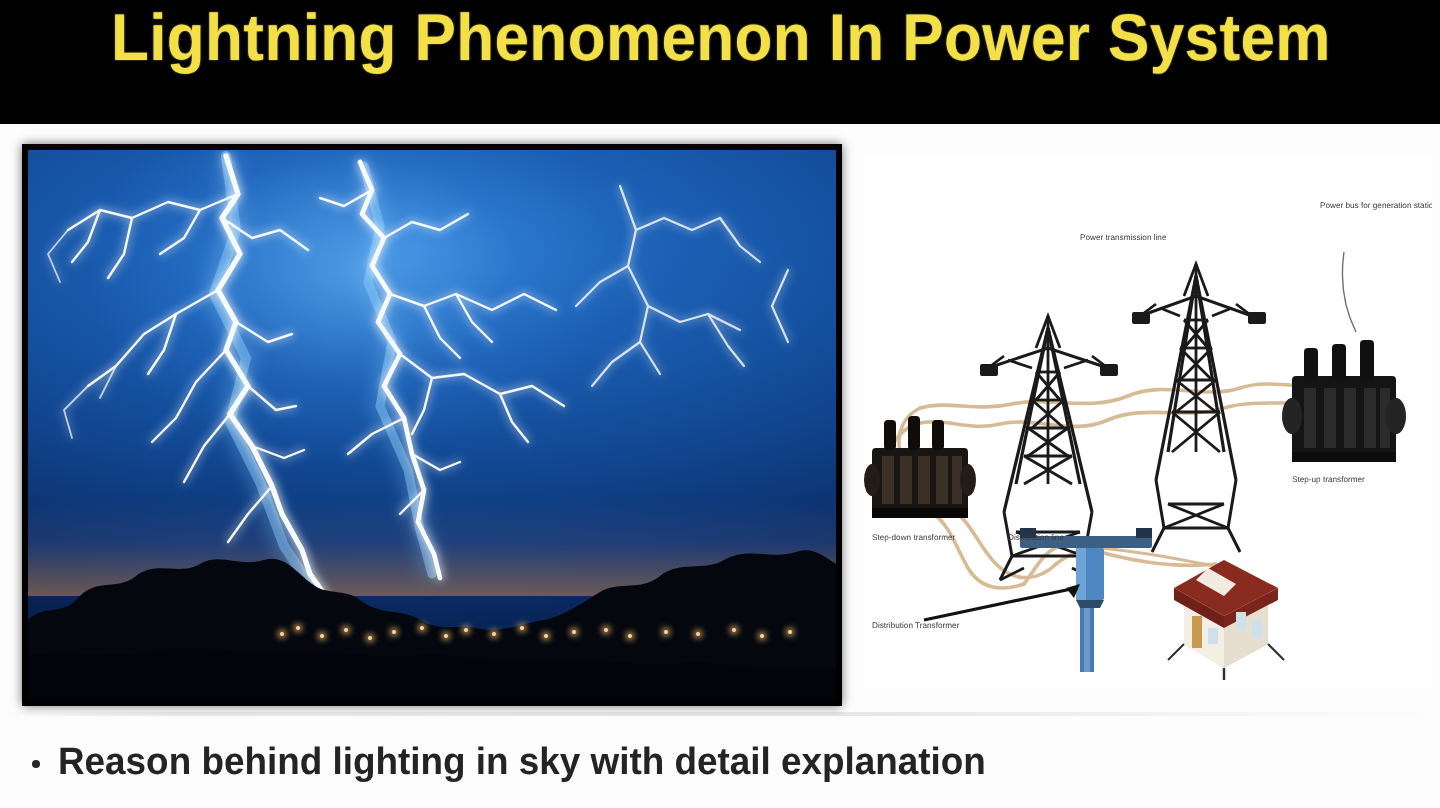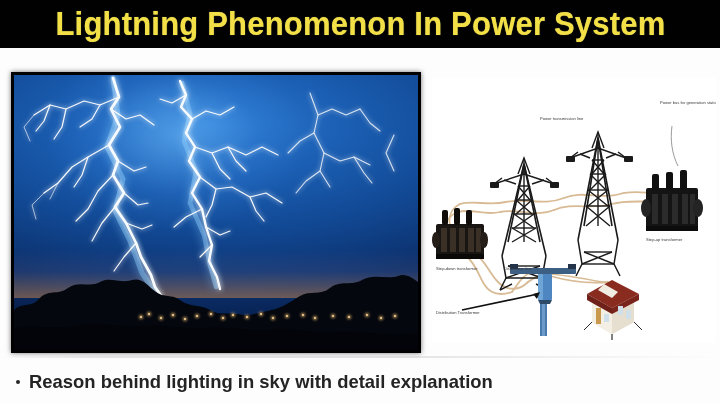--- a/index.html
+++ b/index.html
@@ -5,23 +5,23 @@
   html,body{margin:0;padding:0;}
   body{
     width:720px;height:404px;overflow:hidden;
     background:#ffffff;
     font-family:"Liberation Sans", sans-serif;
   }
   .slide{position:relative;width:720px;height:404px;background:#fdfdfd;}
 
   
   .title-band{
-    position:absolute;left:0;top:0;width:720px;height:48px;
+    position:absolute;left:0;top:0;width:720px;height:62px;
     background:#010101;
-    display:flex;align-items:center;justify-content:center;
+    display:flex;justify-content:center;
   }
   .title-text{
     color:#f3df46;
     font-family:"Liberation Sans Narrow","Liberation Sans",sans-serif;
     font-weight:bold;
     font-size:33px;
     letter-spacing:0.2px;
     transform:scaleX(0.94);
     white-space:nowrap;
     text-shadow:0 0 1px rgba(255,255,140,.55);

